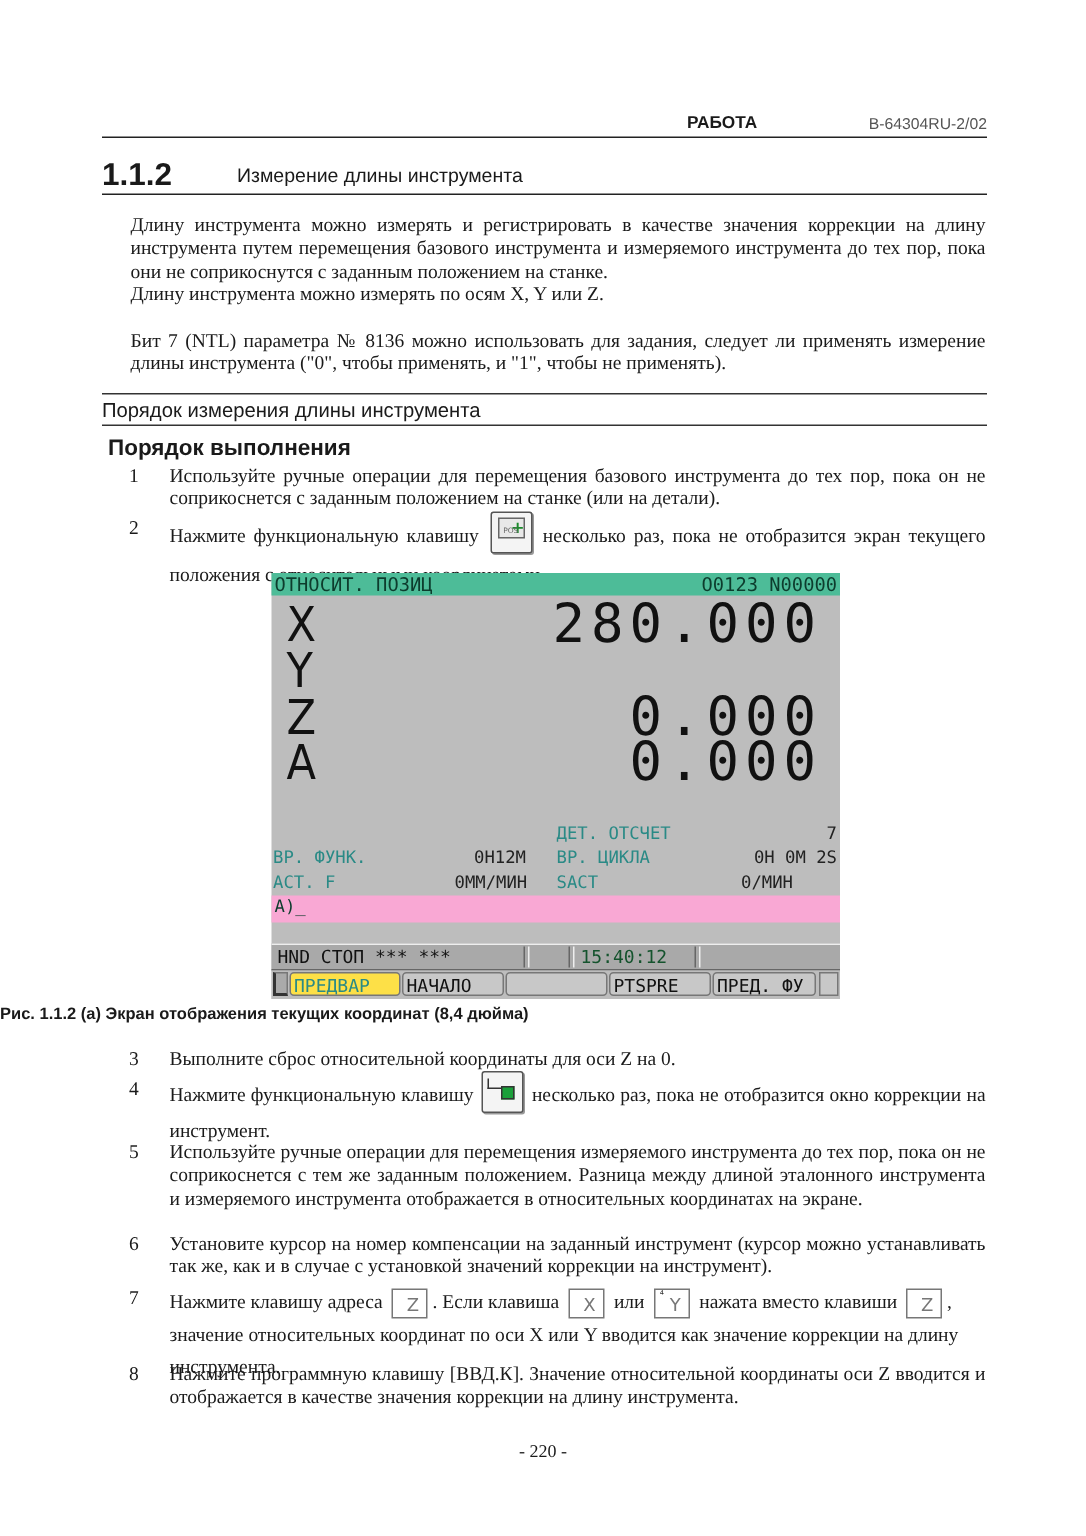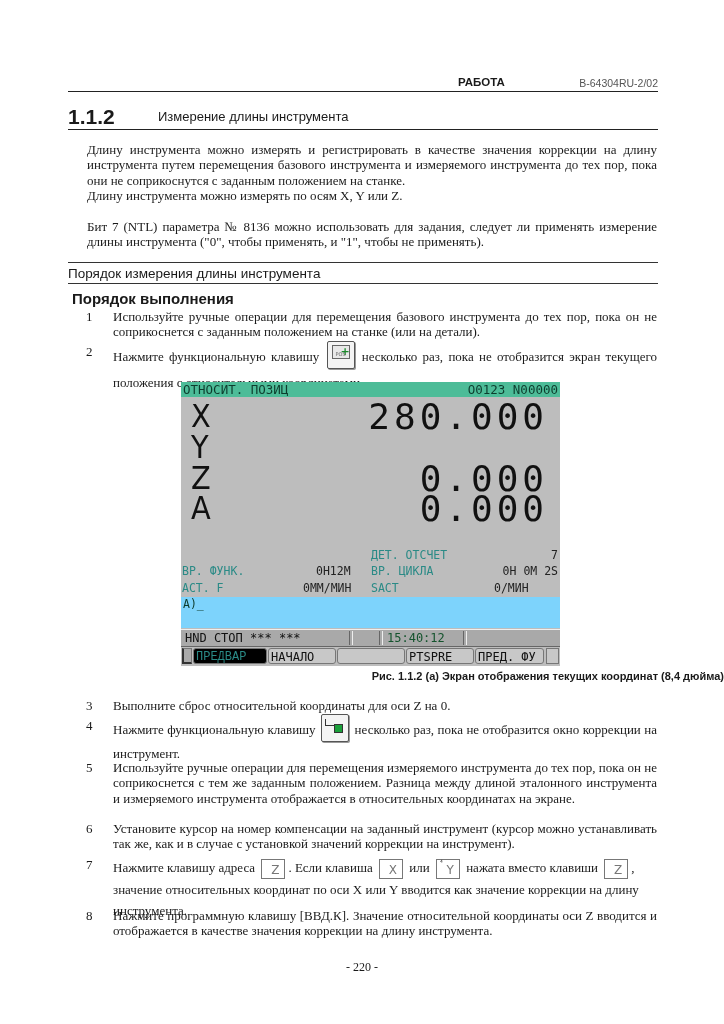--- a/index.html
+++ b/index.html
@@ -40,32 +40,32 @@
 
   
   .cnc { position:absolute; left:181px; top:382px; width:379px; height:284px; background:#bdbdbd; }
   .cnc .bar-top { position:absolute; left:0; top:0; width:379px; height:15px; background:#4dbc98; }
   .cnc .bar-top .l { position:absolute; left:2px; top:0; font-size:12.5px; line-height:15px; color:#0d3c2d; }
   .cnc .bar-top .r { position:absolute; right:2px; top:0; font-size:12.5px; line-height:15px; color:#0d3c2d; }
   .axis-row { position:absolute; left:0; width:379px; height:31px; }
   .axis-row .ax { position:absolute; left:10px; top:0; font-size:32px; line-height:31px; color:#111; font-family:"DejaVu Sans", sans-serif; font-weight:normal; transform:scaleX(0.9); transform-origin:left; }
   .axis-row .val { position:absolute; right:12px; top:0; font-size:36px; line-height:31px; color:#111; letter-spacing:4px; font-family:"DejaVu Sans Mono", monospace; }
   .cnc .info { position:absolute; font-size:11.5px; line-height:15px; color:#2a8a86; white-space:pre; }
-  .cnc .input-bar { position:absolute; left:0; top:215px; width:379px; height:31px; background:#7dd3fc; }
+  .cnc .input-bar { position:absolute; left:0; top:215px; width:379px; height:18px; background:#f9a8d4; }
   .cnc .input-bar span { position:absolute; left:2px; top:0; font-size:11.5px; line-height:15px; color:#0d3c2d; }
   .cnc .status { position:absolute; left:0; top:247px; width:379px; height:16px; background:#a9a9a9; border-top:1px solid #eee; border-bottom:1px solid #666; }
   .cnc .status .s1 { position:absolute; left:4px; top:0; font-size:12px; line-height:16px; color:#111; }
   .cnc .status .sep { position:absolute; top:1px; width:2px; height:14px; border-left:1px solid #666; border-right:1px solid #eee; }
   .cnc .status .s2 { position:absolute; left:206px; top:0; font-size:12px; line-height:16px; color:#14532d; }
   .cnc .softkeys { position:absolute; left:0; top:265px; width:379px; height:19px; background:#bdbdbd; }
   .sk { position:absolute; top:1px; height:16px; border:1px solid #777; border-radius:3px; background:#c8c8c8; font-size:12px; line-height:16px; color:#111; padding-left:2px; box-sizing:border-box; overflow:hidden; white-space:nowrap; }
-  .sk.active { color:#2a8a86; background:#000000;font-family:Liberation Mono, monospace; }
+  .sk.active { color:#2a8a86; background:#fde047; }
   .sk.edge { width:10px; border-radius:0; border-left:2px solid #333; border-bottom:2px solid #333; background:#aaa; }
 
-  .caption { position:absolute; left:0; width:724px; top:670px; text-align:right; font-size:11px; font-weight:bold; }
+  .caption { position:absolute; left:0; width:724px; top:670px; text-align:left; font-size:11px; font-weight:bold; }
   .pnum { position:absolute; left:0; width:724px; top:960px; text-align:center; font-size:12px; }
 </style>
 </head>
 <body>
 
 <div class="hdr sans">
   <span class="sec">РАБОТА</span>
   <span class="code">B-64304RU-2/02</span>
 </div>
 

